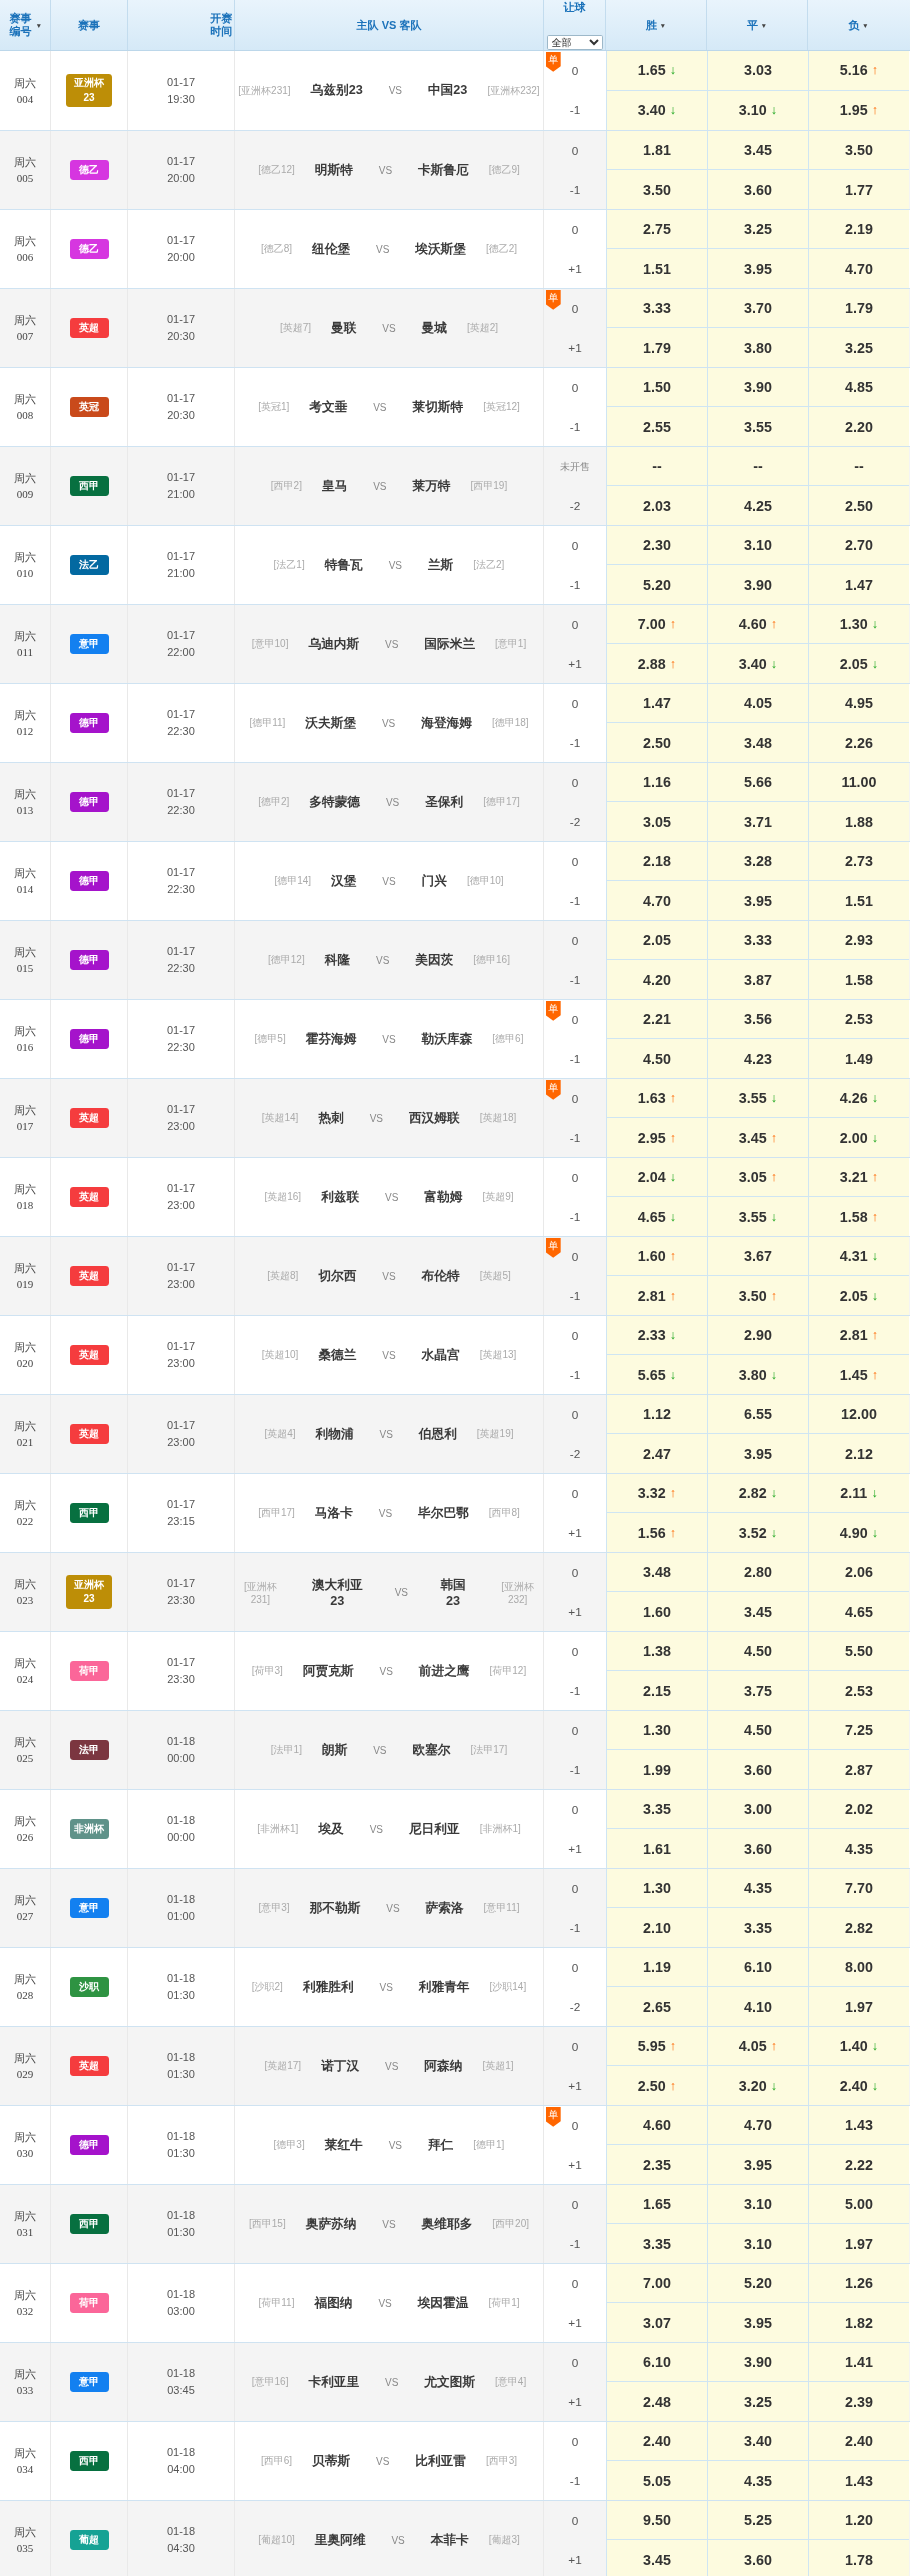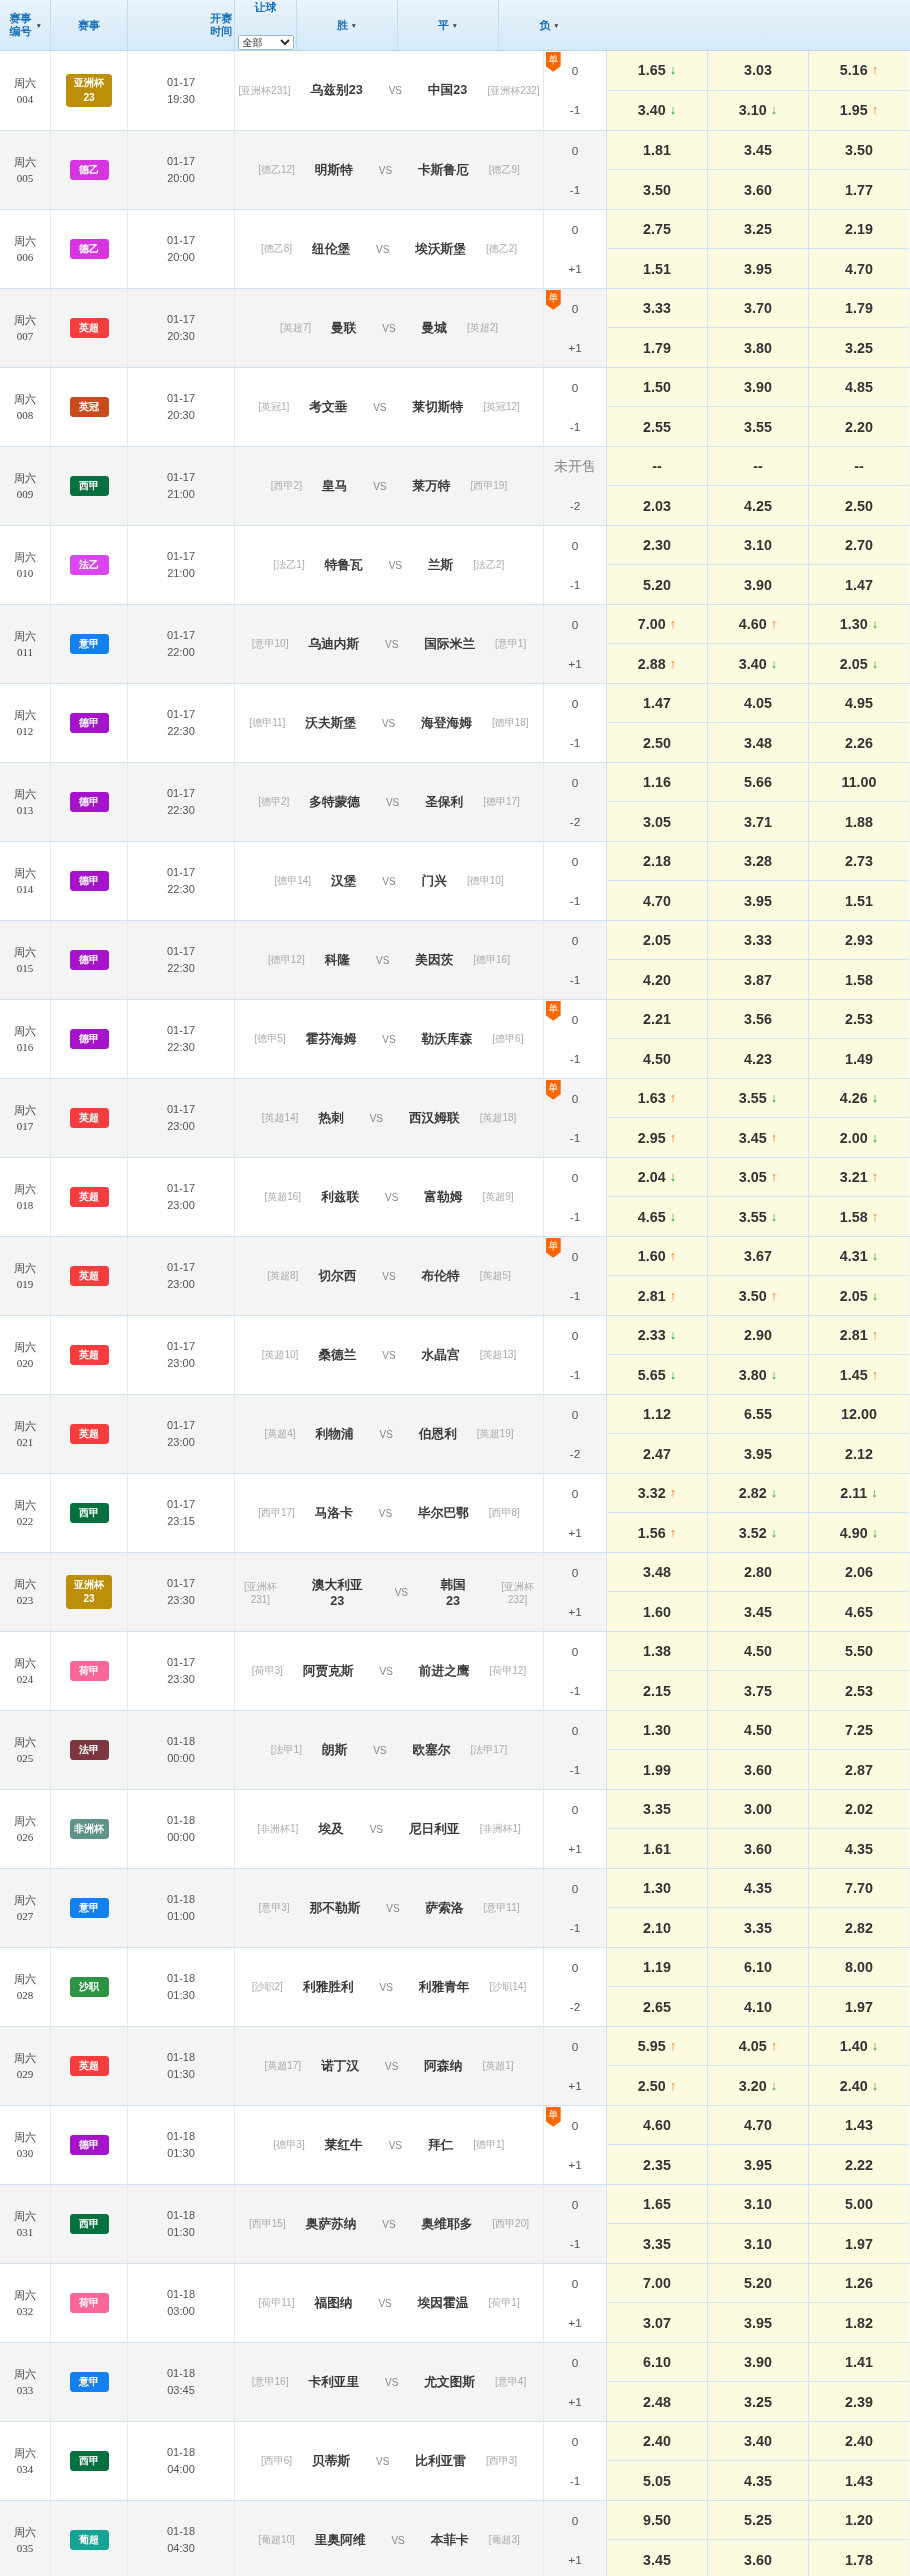--- a/index.html
+++ b/index.html
@@ -64,21 +64,21 @@
   .c-teams .team { font-weight:bold; color:#3a3a3a; }
   .c-teams .vs { font-size:10px; color:#888; margin:0 5.9px; }
 
   .c-right { display:flex; flex-direction:column; flex:1; }
   .line { display:flex; flex:1; min-height:0; }
   .hcell {
     width:62px; position:relative;
     display:flex; align-items:center; justify-content:center;
     font-size:11.8px; color:#555;
   }
-  .hcell .notopen { font-size:14px; color:#888; }
+  .hcell .notopen { font-size:10px; color:#888; }
   .single {
     position:absolute; left:1.7px; top:0.8px;
     width:15px; height:20px; background:#ff6600; color:#fff;
     font-size:10px; line-height:15px; text-align:center;
     clip-path: polygon(0 0,100% 0,100% 72%,50% 100%,0 72%);
   }
   .ocell {
     width:101px; background:#fdfbdf;
     border-left:0.8px solid #cfe5f3;
     display:flex; align-items:center; justify-content:center; gap:4.2px;
@@ -99,20 +99,23 @@
     <div class="th w-no">
       <span class="wrap2">赛事编号</span>
       <span class="sort-arrow">▼</span>
     </div>
     <div class="th w-league">
       <span>赛事</span>
     </div>
     <div class="th w-time">
       <span class="wrap2">开赛时间</span>
     </div>
+    <div class="th w-teams">
+      <span>主队 VS 客队</span>
+    </div>
     <div class="th w-h th-handicap">
       <span>让球</span>
       <select>
         <option>全部</option>
       </select>
     </div>
     <div class="th w-o">
       <span>胜</span>
       <span class="sort-arrow">▼</span>
     </div>
@@ -486,21 +489,21 @@
   </div>
 </div>
   </div>
 
   <div class="match">
     <div class="cell c-no w-no">
       <span class="f-day">周六</span>
       <span class="f-no">010</span>
     </div>
     <div class="cell c-league w-league">
-      <span class="badge" style="background: #d946ef;">法乙</span>
+      <span class="badge" style="background: #0369a1;">法乙</span>
     </div>
     <div class="cell c-time w-time">
       <span class="f-date">01-17</span>
       <span class="f-time">21:00</span>
     </div>
     <div class="cell c-teams w-teams">
       <span class="code f-hcode">[法乙1]</span>
       <span class="team f-home">特鲁瓦</span>
       <span class="vs f-vs">VS</span>
       <span class="team f-away">兰斯</span>

